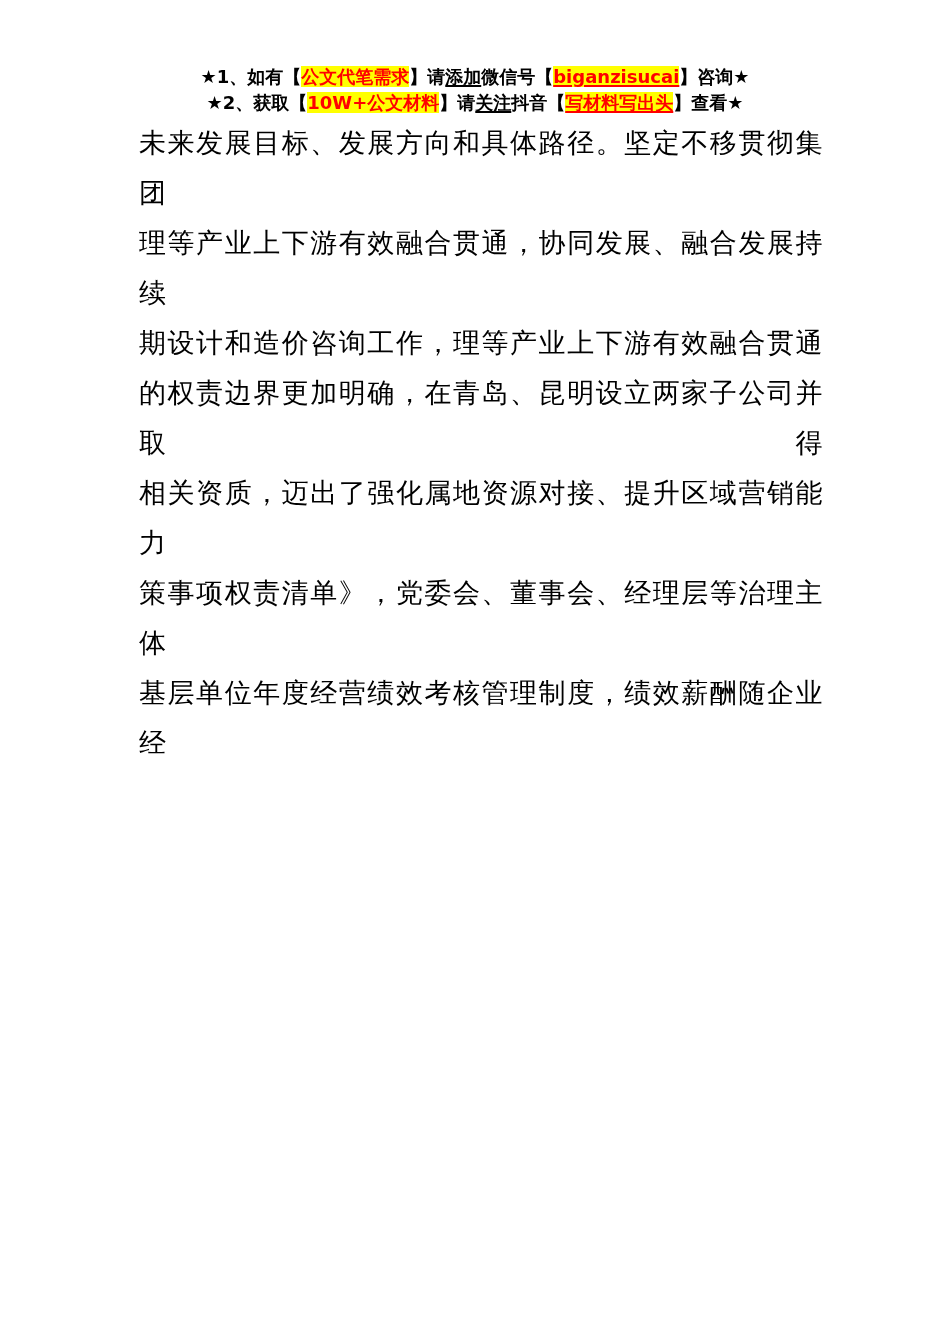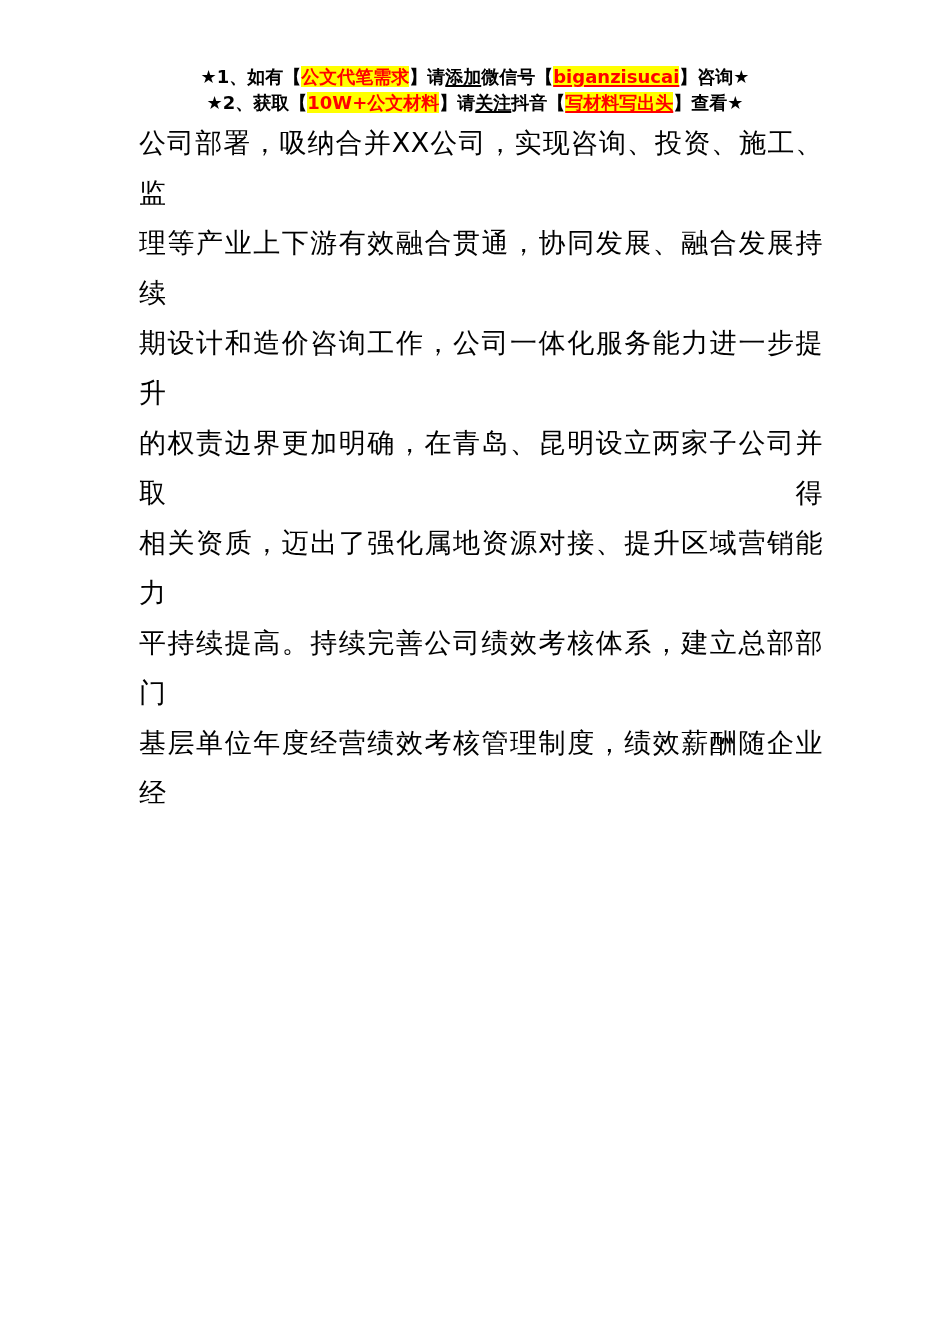--- a/index.html
+++ b/index.html
@@ -64,23 +64,23 @@
   <div class="promo promo-top">
     <div class="promo-line">
       <span>★1、如有【</span><span class="hl">公文代笔需求</span><span>】请</span><span class="ul-black">添加</span><span>微信号【</span><span class="hl-ul">biganzisucai</span><span>】咨询★</span>
     </div>
     <div class="promo-line">
       <span>★2、获取【</span><span class="hl">10W+公文材料</span><span>】请</span><span class="ul-black">关注</span><span>抖音【</span><span class="hl-ul">写材料写出头</span><span>】查看★</span>
     </div>
   </div>
 
   <div class="bodytext">
-    <div class="bodyline">公司部署，吸纳合并XX公司，实现咨询、投资、施工、监</div>
+    <div class="bodyline">未来发展目标、发展方向和具体路径。坚定不移贯彻集团</div>
     <div class="bodyline">理等产业上下游有效融合贯通，协同发展、融合发展持续</div>
-    <div class="bodyline">期设计和造价咨询工作，公司一体化服务能力进一步提升</div>
+    <div class="bodyline">期设计和造价咨询工作，理等产业上下游有效融合贯通</div>
     <div class="bodyline">的权责边界更加明确，在青岛、昆明设立两家子公司并取得</div>
     <div class="bodyline">相关资质，迈出了强化属地资源对接、提升区域营销能力</div>
-    <div class="bodyline">平持续提高。持续完善公司绩效考核体系，建立总部部门</div>
+    <div class="bodyline">策事项权责清单》，党委会、董事会、经理层等治理主体</div>
     <div class="bodyline">基层单位年度经营绩效考核管理制度，绩效薪酬随企业经</div>
 
   </div>
 
 </div>
 
 </body></html>

